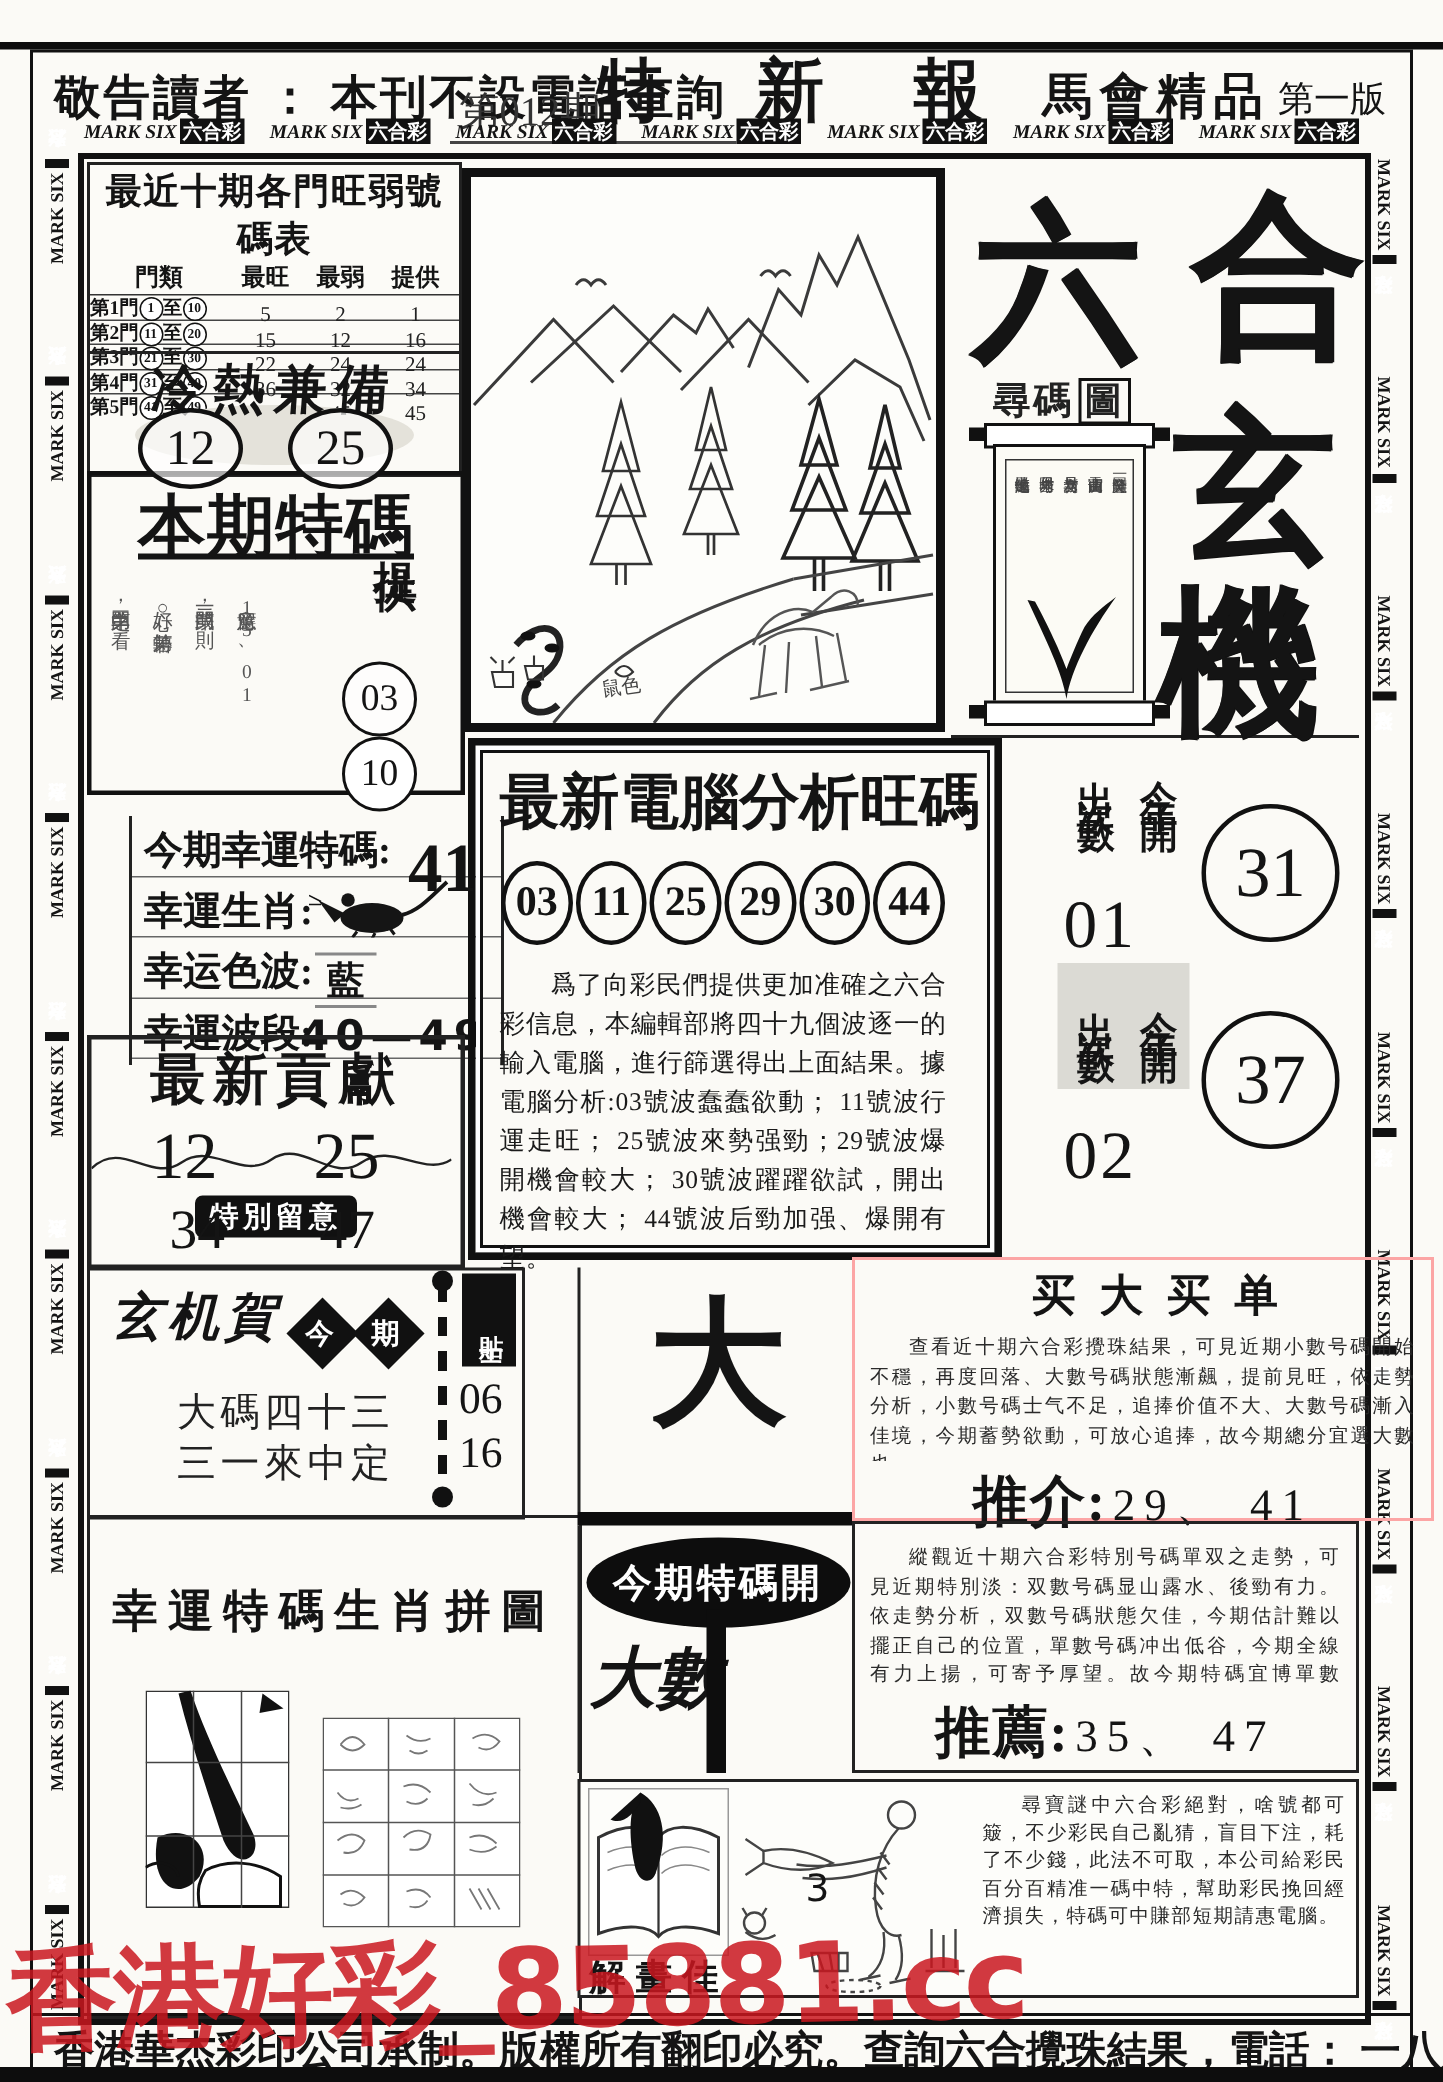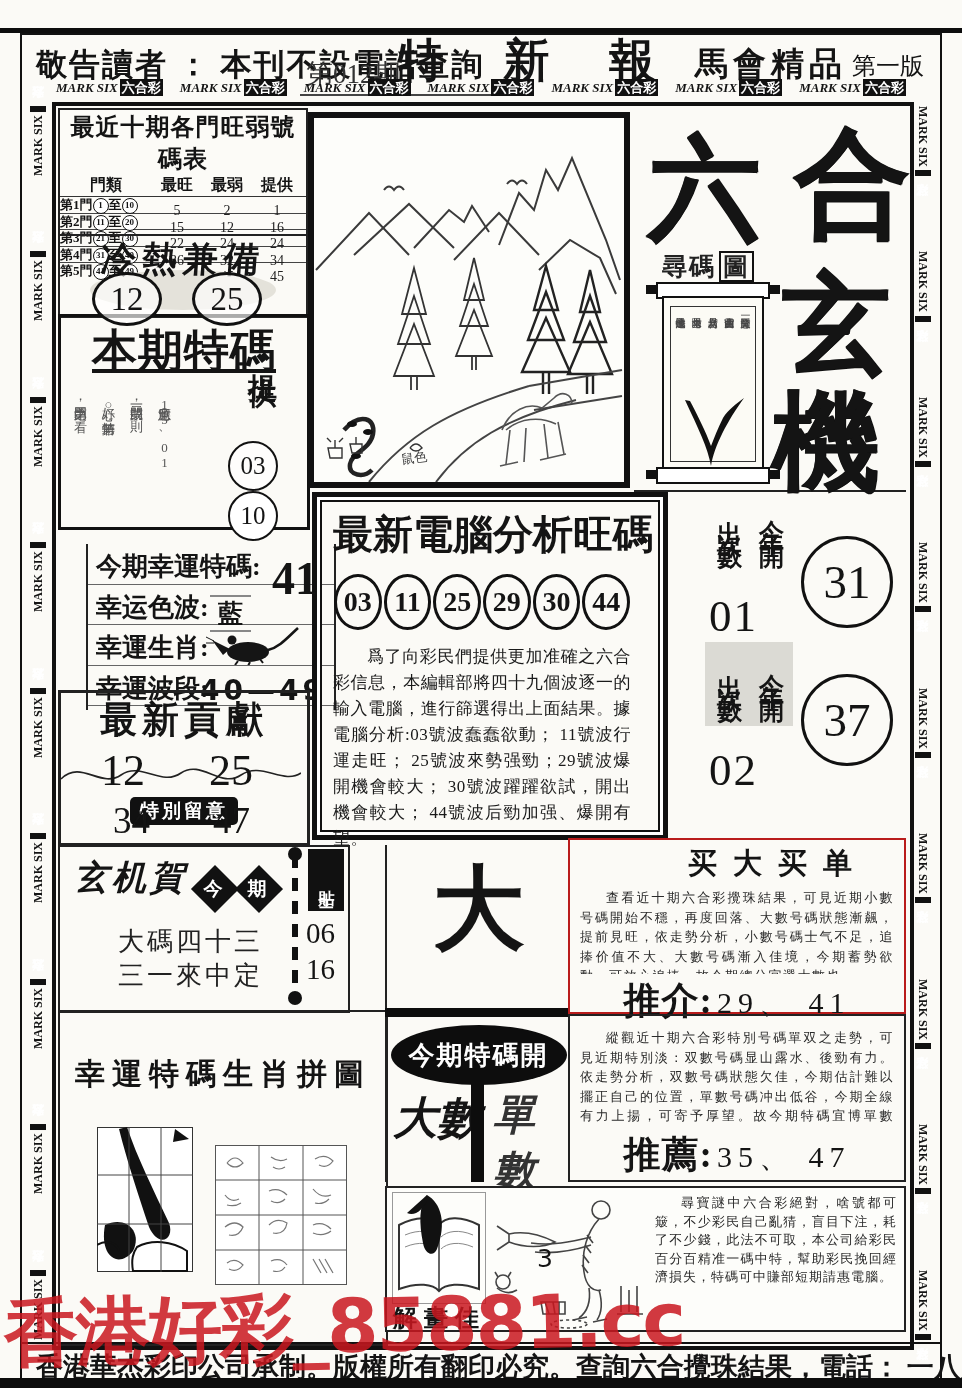--- a/index.html
+++ b/index.html
@@ -125,21 +125,21 @@
   
   .totalbox{position:absolute;left:385px;top:845px;width:183px;height:163px;border-left:2px solid #222;}
   .oval{width:176px;height:60px;background:#0d0d0d;border-radius:50%;color:#fff;display:flex;align-items:center;justify-content:center;font-size:26px;font-weight:bold;letter-spacing:2px;margin:8px auto 0 auto;}
   .tb-big{text-align:center;font-size:92px;font-weight:bold;font-family:"DejaVu Serif",serif;margin-top:2px;}
   .thickbar{position:absolute;left:385px;top:1008px;width:183px;height:9px;background:#0d0d0d;}
   .specialopen{position:absolute;left:385px;top:1017px;width:183px;height:165px;border-left:2px solid #222;}
   .so-left{position:absolute;left:6px;top:72px;font-size:44px;font-style:italic;font-weight:bold;font-family:"DejaVu Serif",serif;}
   .so-bar{position:absolute;left:84px;top:56px;width:13px;height:109px;background:#0d0d0d;}
   .so-right{position:absolute;left:106px;top:70px;font-size:42px;font-style:italic;font-weight:bold;color:#333;font-family:"DejaVu Serif",serif;}
   
-  .buybox{position:absolute;left:568px;top:838px;width:338px;height:176px;border:2px solid #b91c1c;box-sizing:border-box;padding:4px 10px 0 10px;}
+  .buybox{position:absolute;left:568px;top:838px;width:388px;height:176px;border:2px solid #fca5a5;box-sizing:border-box;padding:4px 10px 0 10px;}
   .bb-title{margin-left:108px;font-size:29px;font-weight:bold;letter-spacing:16px;font-family:"DejaVu Serif",serif;white-space:nowrap;}
   .hand-para{font-size:13px;line-height:19.5px;letter-spacing:1.5px;color:#2a2a2a;text-align:justify;text-indent:2em;margin-top:4px;overflow:hidden;}
   .rec-row{text-align:center;margin-top:2px;white-space:nowrap;}
   .rec-label{font-size:37px;font-weight:900;letter-spacing:1px;}
   .rec-nums{font-size:30px;letter-spacing:6px;}
   .special2{position:absolute;left:568px;top:1014px;width:338px;height:168px;border:2px solid #222;box-sizing:border-box;padding:8px 10px 0 10px;}
   
   .explainbox{position:absolute;left:385px;top:1186px;width:521px;height:146px;border:2px solid #222;box-sizing:border-box;background:#fdfdfa;}
   .ex-book{position:absolute;left:5px;top:4px;width:92px;height:110px;border:1px solid #999;}
   .ex-label{position:absolute;left:6px;top:114px;font-size:24px;font-weight:900;letter-spacing:7px;}
@@ -308,35 +308,35 @@
     </div>
     <div class="sp-provide">提供：</div>
     <div class="bigcircle c03">03</div>
     <div class="bigcircle c10">10</div>
   </div>
 
   <div class="lucky">
     <div class="lucky-row">
       <span>今期幸運特碼:</span>
       <span class="lv41">41</span>
-    </div>
-    <div class="lucky-row">
-      <span>幸运色波:</span>
-      <span class="lv-blue">藍</span>
     </div>
     <div class="lucky-row">
       <span>幸運生肖:</span>
       <svg class="rat-svg" width="96" height="40" viewBox="0 0 96 40">
         <ellipse cx="42" cy="27" rx="21" ry="10" fill="#151515"></ellipse>
         <path d="M24,24 L6,15 L17,30 Z" fill="#151515"></path>
         <circle cx="26" cy="15" r="4.5" fill="#151515"></circle>
         <path d="M62,25 C74,22 82,12 92,3" stroke="#151515" stroke-width="2.6" fill="none"></path>
         <path d="M8,16 L0,12 M8,18 L0,18" stroke="#151515" stroke-width="1"></path>
         <path d="M32,36 l-3,4 M44,37 l-2,4 M54,34 l3,4" stroke="#151515" stroke-width="2"></path>
       </svg>
+    </div>
+    <div class="lucky-row">
+      <span>幸运色波:</span>
+      <span class="lv-blue">藍</span>
     </div>
     <div class="lucky-row">
       <span>幸運波段:</span>
       <span class="lv-range">40—49</span>
     </div>
   </div>
 
   <div class="contrib">
     <div class="ct-title">最新貢獻</div>
     <div class="ct-nums">
@@ -518,21 +518,20 @@
   </div>
 
   <div class="totalbox">
     <div class="tb-big">大</div>
   </div>
   <div class="thickbar"></div>
   <div class="specialopen">
     <div class="oval">今期特碼開</div>
     <div class="so-left">大數</div>
     <div class="so-bar"></div>
-    <div class="so-right">單數</div>
   </div>
 
   <div class="buybox">
     <div class="bb-title">买大买单</div>
     <div class="hand-para" style="height:86px;">查看近十期六合彩攪珠結果，可見近期小數号碼開始不穩，再度回落、大數号碼狀態漸飆，提前見旺，依走勢分析，小數号碼士气不足，追捧价值不大、大數号碼漸入佳境，今期蓄勢欲動，可放心追捧，故今期總分宜選大數也。</div>
     <div class="rec-row">
       <span class="rec-label">推介:</span>
       <span class="rec-nums">29、 41</span>
     </div>
   </div>

